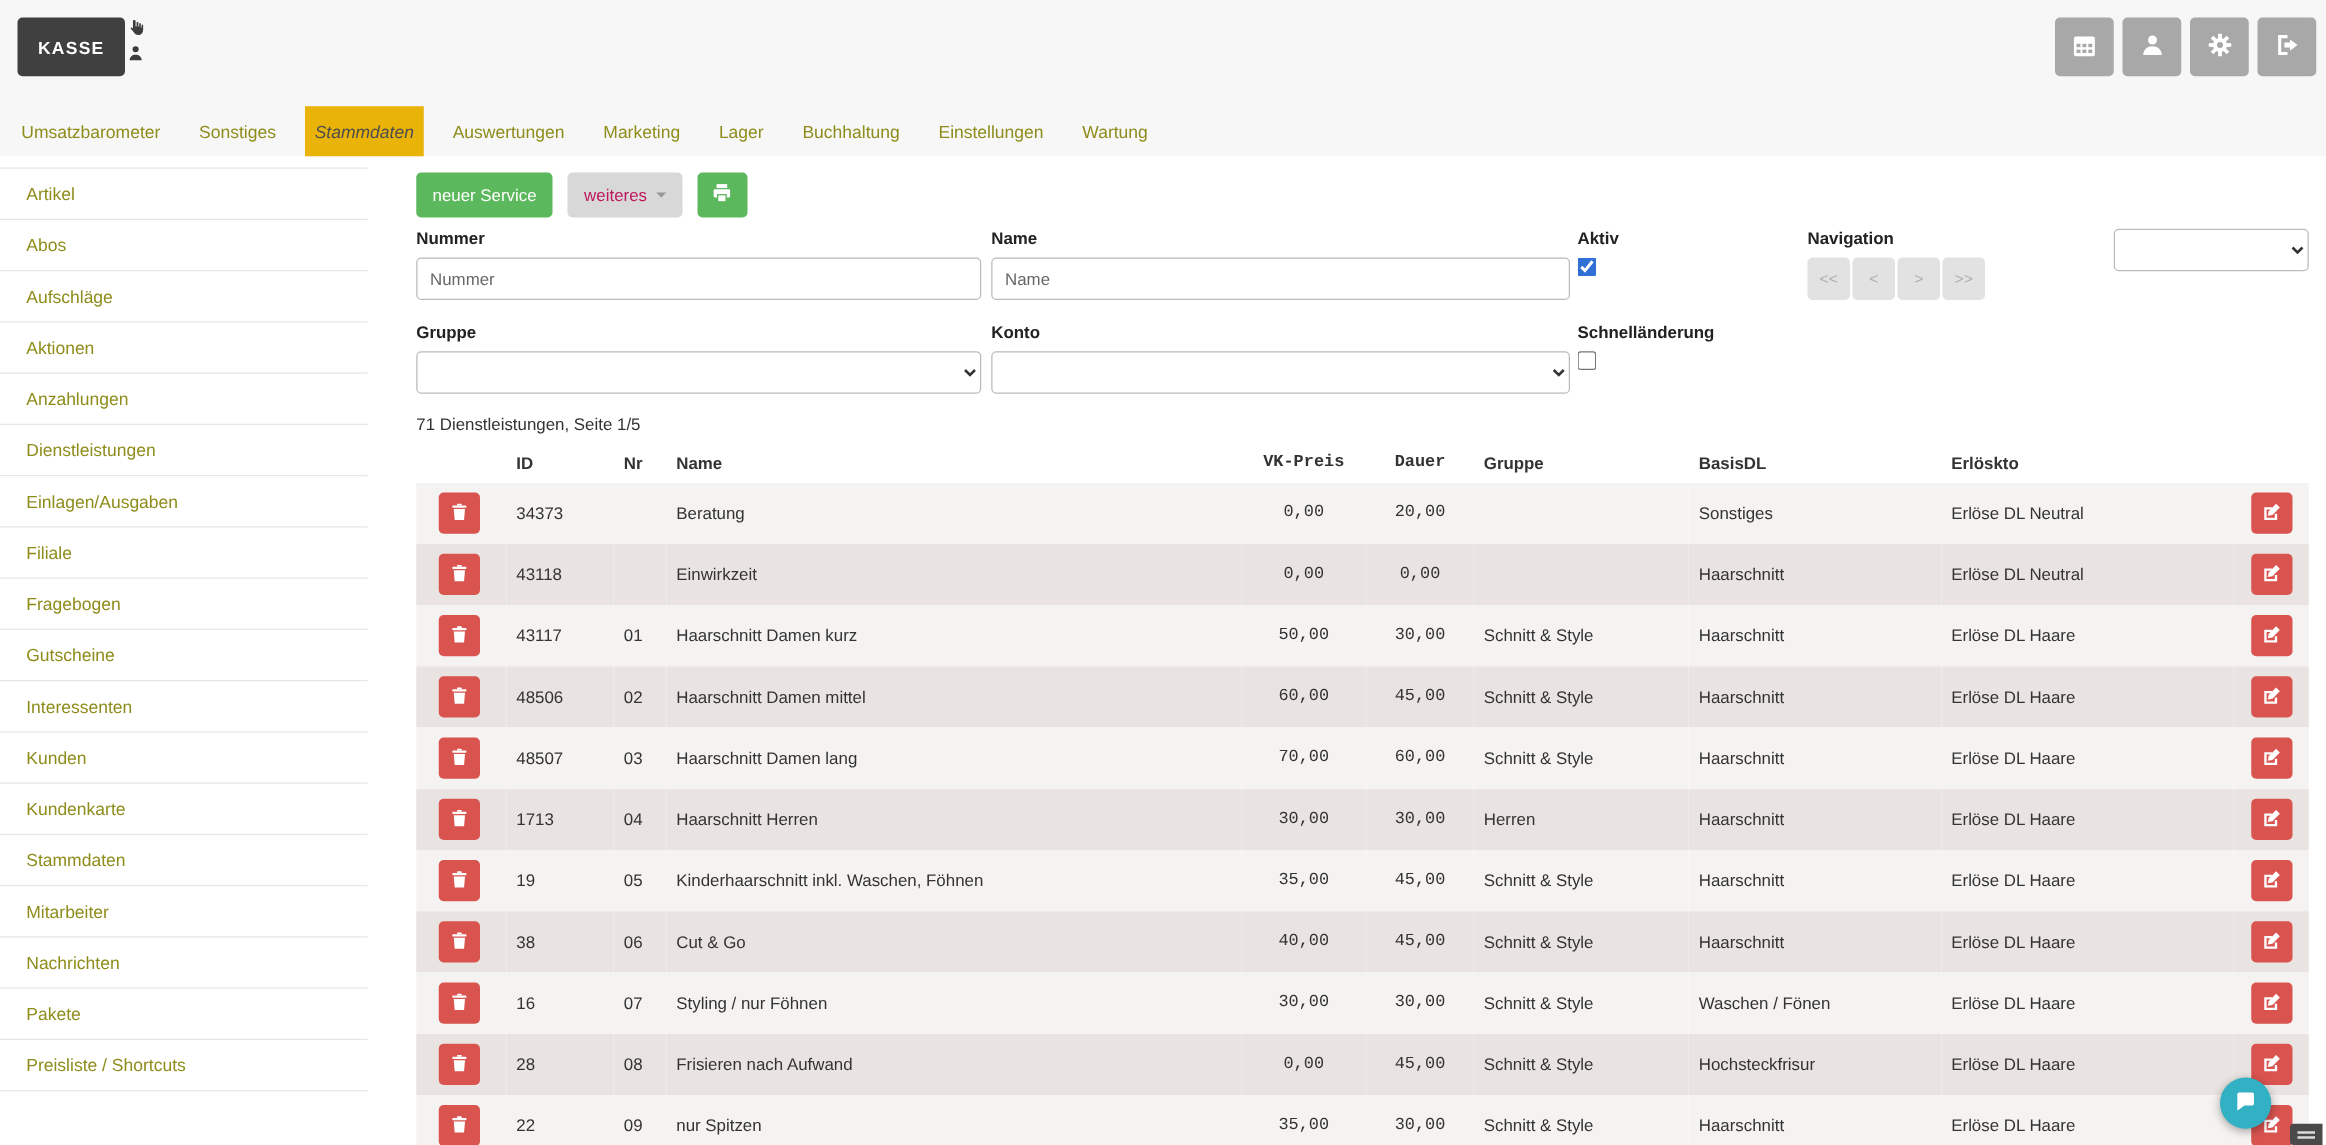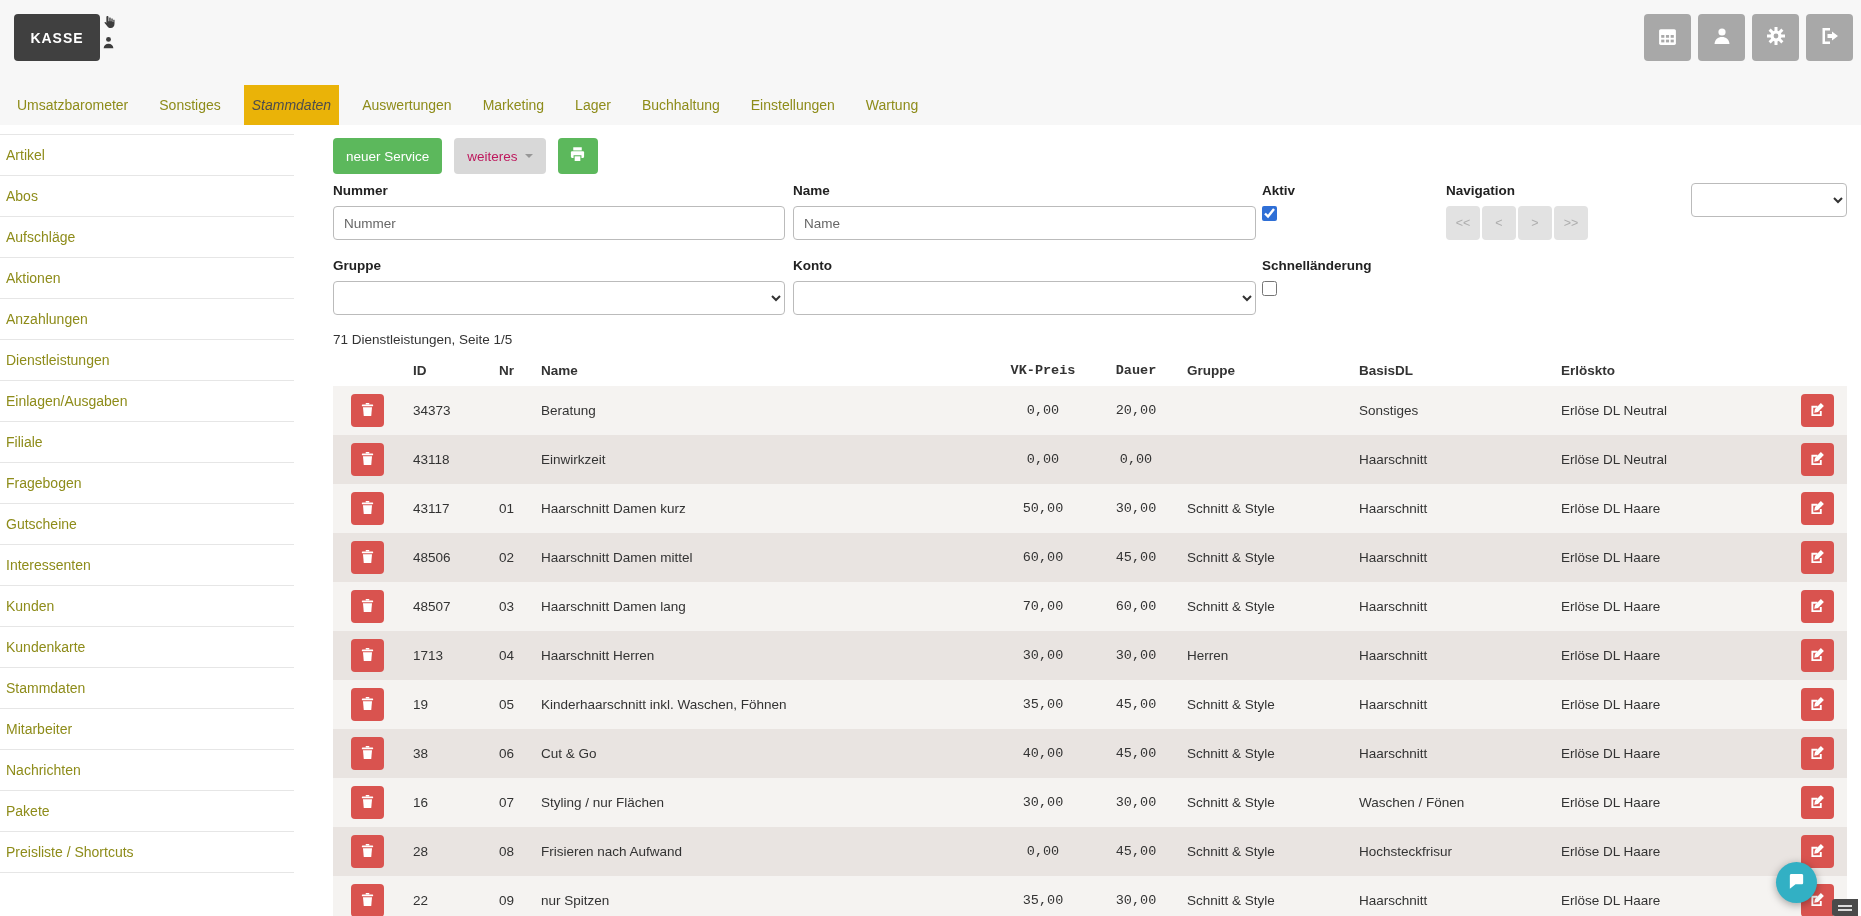--- a/index.html
+++ b/index.html
@@ -27,21 +27,21 @@
   .tab-bar { display:flex; padding-left:9px; height:40px; }
   .tab {
     padding:0 8px; margin-right:15px; line-height:40px; font-size:14px;
     color:var(--olive,#8e8c1a); cursor:pointer; white-space:nowrap;
   }
   .tab.active { background:#eab308; color:#4d4d4d;font-style:italic; }
 
   
   .sidebar { position:absolute; left:0; top:134px; width:294px; border-top:1px solid #e6e6e6; background:#fff; }
   .side-item {
-    height:41px; line-height:40px; padding-left:6px; border-bottom:1px solid #e6e6e6;
+    height:41px; line-height:40px; padding-left:21px; border-bottom:1px solid #e6e6e6;
     color:var(--olive,#8e8c1a); font-size:14px; cursor:pointer; white-space:nowrap; overflow:hidden;
   }
 
   
   .main { position:absolute; left:326px; top:125px; right:14px; bottom:0; padding-left:7px; }
 
   .toolbar { margin-top:13px; display:flex; gap:12px; height:36px; align-items:center; }
   .btn-green {
     background:var(--green,#5cb85c); color:#fff; border:none; border-radius:4px;
     height:36px; padding:0 13px; font-family:inherit; font-size:13.5px; cursor:pointer;
@@ -554,21 +554,21 @@
           <svg viewBox="0 0 16 16" width="15" height="15" fill="#fff">
                   <rect x="2" y="2.6" width="12" height="1.8" rx="0.5"></rect>
                   <rect x="6" y="1" width="4" height="1.6" rx="0.5"></rect>
                   <path d="M3.2 5.6h9.6L12 15H4z"></path>
                 </svg>
         </span>
       </button>
     </td>
     <td>16</td>
     <td>07</td>
-    <td>Styling / nur Flächen</td>
+    <td>Styling / nur Föhnen</td>
     <td class="num">30,00</td>
     <td class="num">30,00</td>
     <td>Schnitt &amp; Style</td>
     <td>Waschen / Fönen</td>
     <td>Erlöse DL Haare</td>
     <td class="edit-cell">
       <button class="row-btn">
         <span>
           <svg viewBox="0 0 16 16" width="15" height="15" fill="#fff">
                   <path d="M1.5 4h6.5v2H3.5v7h7V9.5h2V15H1.5z"></path>

